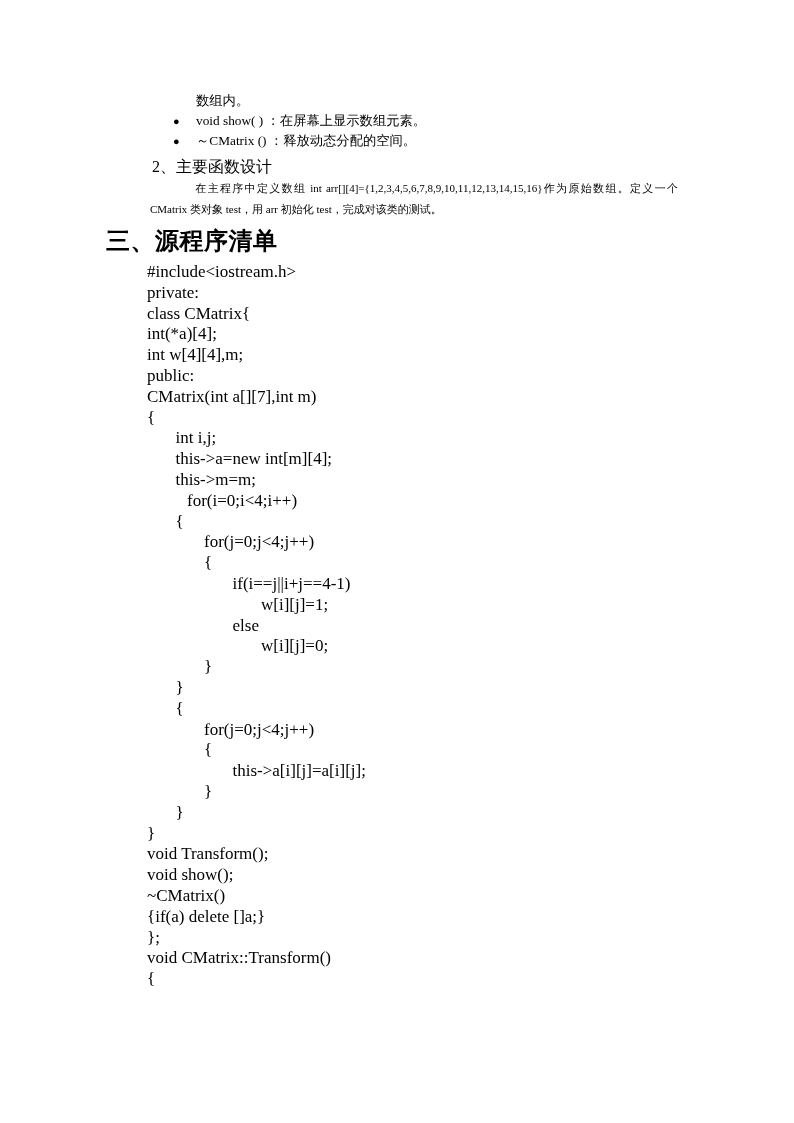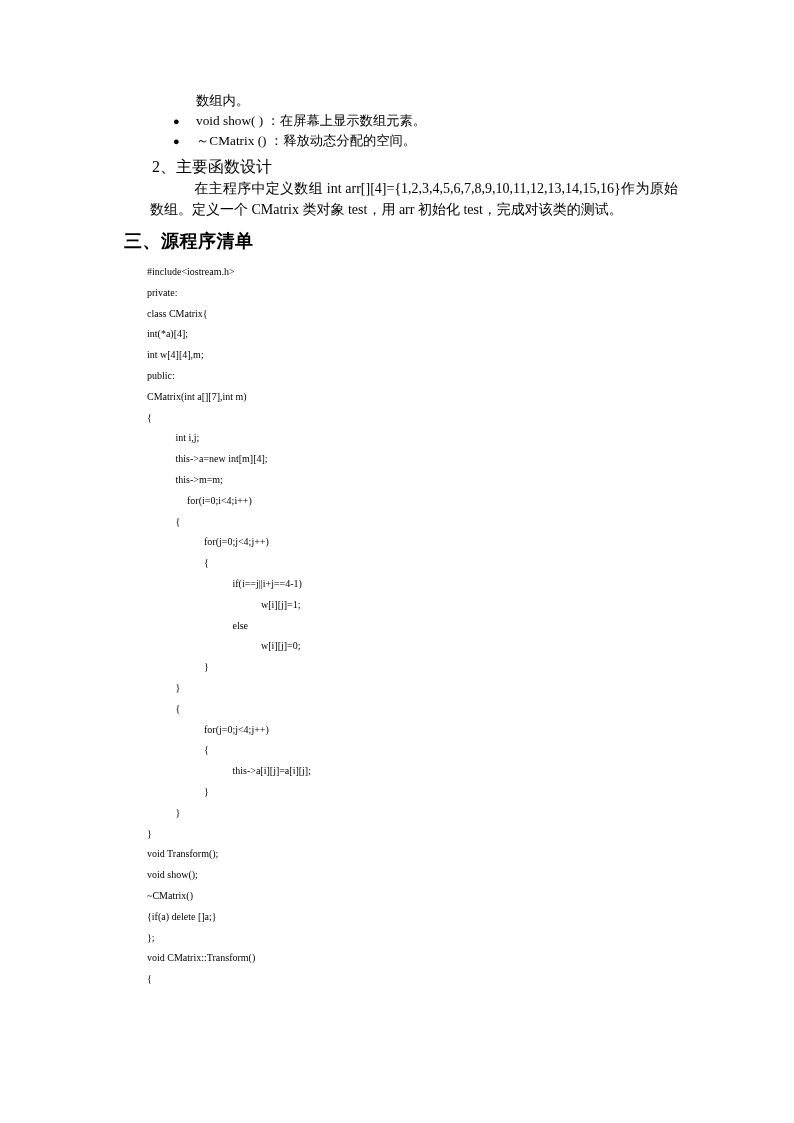--- a/index.html
+++ b/index.html
@@ -52,50 +52,50 @@
     position: absolute;
     left: 152px;
     font-size: 16px;
     line-height: 20px;
     white-space: nowrap;
   }
   .para {
     position: absolute;
     left: 150px;
     width: 528px;
-    font-size: 14px;
+    font-size: 11px;
     line-height: 21px;
     text-align: justify;
   }
   .para .ind { display: inline-block; width: 44px; }
 
   
   .sec-heading {
     position: absolute;
-    left: 124px;
-    font-size: 18px;
+    left: 106px;
+    font-size: 24px;
     font-weight: bold;
     line-height: 26px;
     letter-spacing: 0.5px;
     white-space: nowrap;
   }
 
   
   #code-listing {
     position: absolute;
     left: 0;
     top: 262px;
     width: 794px;
   }
   .code-line {
     position: relative;
     height: 20.8px;
     line-height: 20.8px;
     font-family: "Liberation Serif", "DejaVu Serif", serif;
-    font-size: 10px;
+    font-size: 17px;
     white-space: pre;
     color: #000;
   }
   .code-line .txt {
     position: absolute;
     top: 0;
   }
 </style>
 </head>
 <body>

